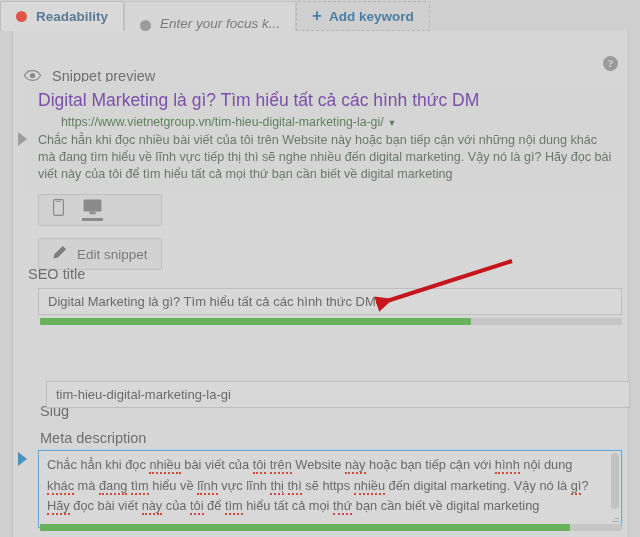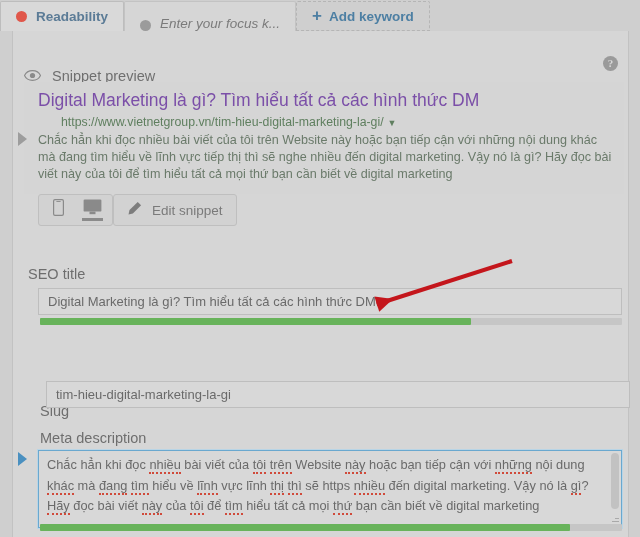--- a/index.html
+++ b/index.html
@@ -70,21 +70,21 @@
     font-size: 12.6px; line-height: 17.2px; color: #6a7a6a;
   }
   .tri {
     position: absolute; width: 0; height: 0;
     border-top: 7px solid transparent; border-bottom: 7px solid transparent;
   }
   .tri.gray { left: 18px; top: 132px; border-left: 9px solid #9d9d9d; }
   .tri.blue { left: 18px; top: 452px; border-left: 9px solid #4a90c0; }
 
   
-  .btnrow { position: absolute; left: 38px; top: 194px; display: flex; gap: 0; }
+  .btnrow { position: absolute; left: 38px; top: 194px; display: flex; gap: 12px; flex-direction: column; }
   .btn {
     height: 32px; display: flex; align-items: center; gap: 10px;
     padding: 0 13px; background: #d2d2d2;
     border: 1px solid #bfbfbf; border-radius: 3px;
     font-size: 13.5px; color: #7a7a7a;
   }
   .dev { position: relative; padding: 0 9px; gap: 13px; }
   .dev .seg { display: flex; flex-direction: column; align-items: center; }
   .dev .underline { width: 21px; height: 3px; background: #8b8b8b; margin-top: 3px; }
   .dev .underline.off { background: transparent; }
@@ -200,21 +200,21 @@
 <div class="pbar" style="top:318px;">
   <div class="fill" id="bar-title" style="width: 74%; background: rgb(104, 179, 91);"></div>
 </div>
 
 <div class="flabel" style="left:40px; top:359px;margin-top:44px;">Slug</div>
 <div class="finput" style="top:381px;margin-left:8px;">tim-hieu-digital-marketing-la-gi</div>
 
 <div class="flabel" style="left:40px; top:430px;">Meta description</div>
 <div class="tri blue"></div>
 <div class="ta">
-  <div class="ta-text"><span>Chắc hẳn khi đọc </span><span class="sp">nhiều</span><span> bài viết của </span><span class="sp">tôi</span><span> </span><span class="sp">trên</span><span> Website </span><span class="sp">này</span><span> hoặc bạn tiếp cận với </span><span class="sp">những</span><span> nội</span>
+  <div class="ta-text"><span>Chắc hẳn khi đọc </span><span class="sp">nhiều</span><span> bài viết của </span><span class="sp">tôi</span><span> </span><span class="sp">trên</span><span> Website </span><span class="sp">này</span><span> hoặc bạn tiếp cận với </span><span class="sp">hình</span><span> nội</span>
 <span>dung </span><span class="sp">khác</span><span> mà </span><span class="sp">đang</span><span> </span><span class="sp">tìm</span><span> hiểu về </span><span class="sp">lĩnh</span><span> vực lĩnh </span><span class="sp">thị</span><span> </span><span class="sp">thì</span><span> sẽ https </span><span class="sp">nhiều</span><span> đến digital marketing. Vậy</span>
 <span>nó là </span><span class="sp">gì</span><span>? </span><span class="sp">Hãy</span><span> đọc bài viết </span><span class="sp">này</span><span> của </span><span class="sp">tôi</span><span> để </span><span class="sp">tìm</span><span> hiểu tất cả mọi </span><span class="sp">thứ</span><span> bạn cần biết về digital</span>
 <span>marketing</span></div>
   <div class="ta-scroll"></div>
   <div class="ta-resize">
     <i style="bottom:1px; width:10px;"></i>
       <i style="bottom:4px; width:7px;"></i>
       <i style="bottom:7px; width:4px;"></i>
   </div>
 </div>

